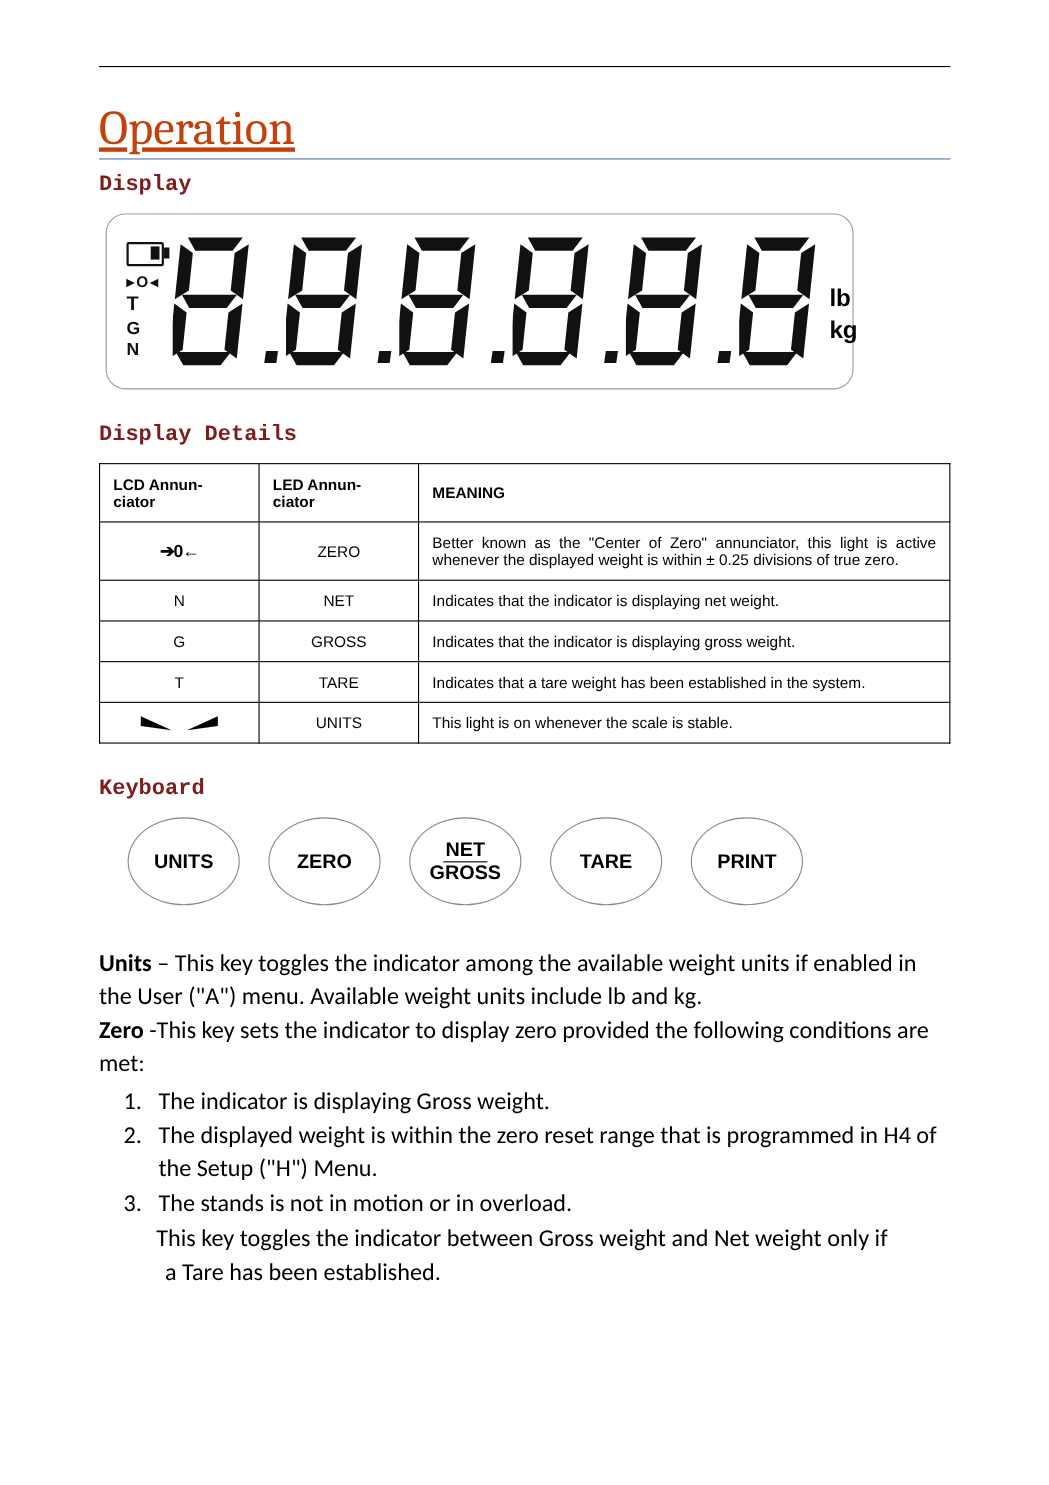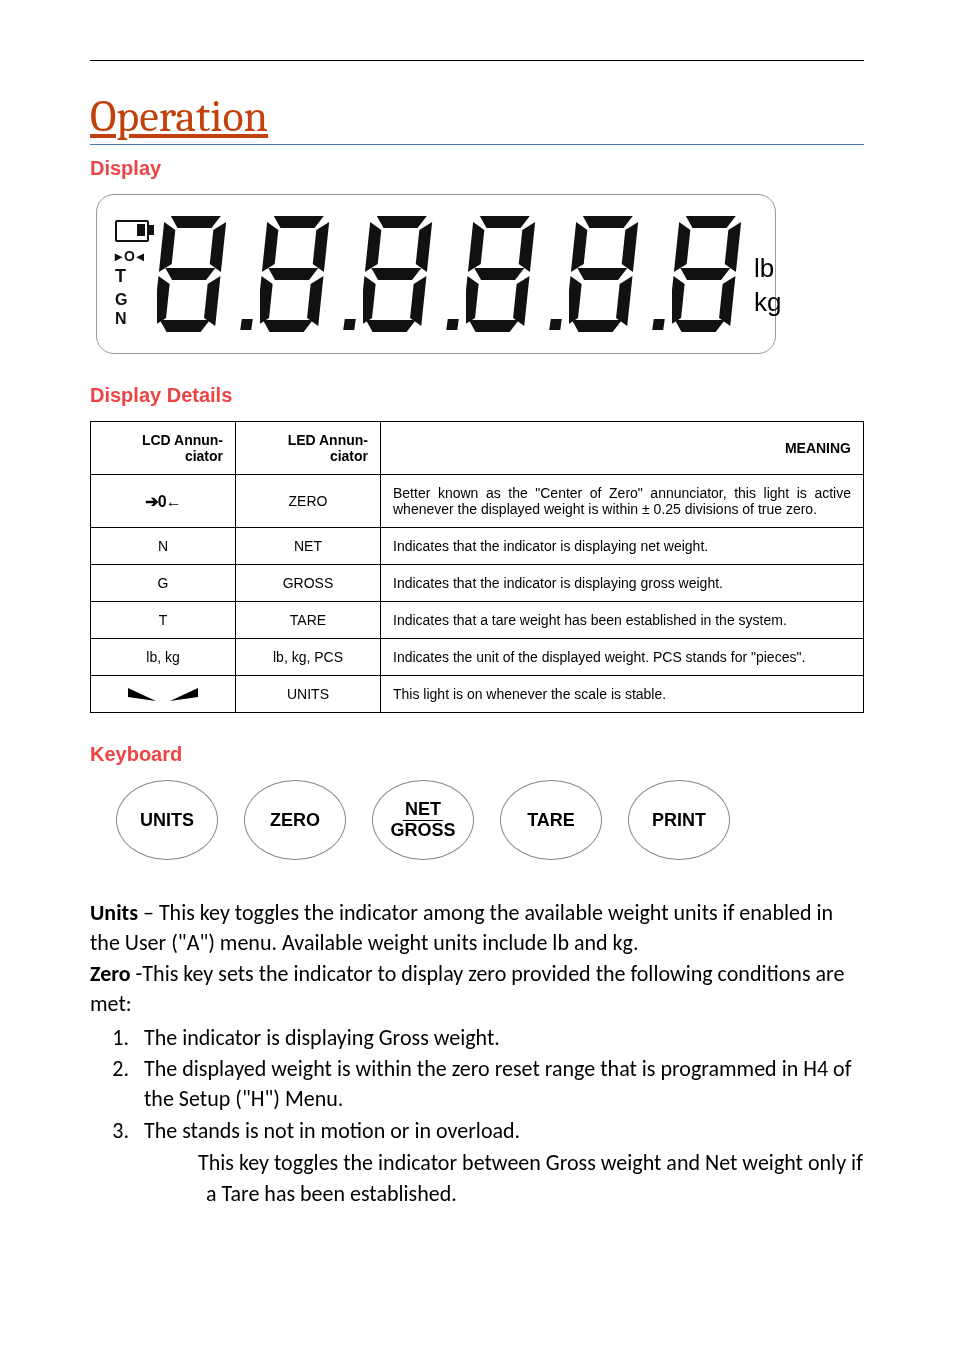--- a/index.html
+++ b/index.html
@@ -23,24 +23,24 @@
     font-weight: normal;
     font-size: 44px;
     color: #c2410c;
     text-decoration: underline;
     margin: 0 0 4px 0;
     border-bottom: 1.5px solid #4a77b0;
     padding-bottom: 2px;
     display: block;
   }
   h2.section {
-    font-family: Liberation Sans, sans-serif;
+    font-family: Liberation Mono, monospace;
     font-size: 20px;
     font-weight: bold;
-    color: #ef4444;
+    color: #7f1d1d;
     margin: 12px 0 14px 0;
   }
   .lcd-frame {
     width: 680px;
     height: 160px;
     border: 1px solid #999;
     border-radius: 18px;
     margin: 10px 0 30px 6px;
     position: relative;
     box-sizing: border-box;
@@ -106,42 +106,42 @@
     width:11px;
     height:11px;
     background:#111;
     transform:skewX(-8deg);
     margin:0 2px 4px 0;
     align-self:flex-end;
   }
   .units-col{
     width:52px;
     font-family: Arial, sans-serif;
-    font-weight:normal;
-    font-size:26px;
+    font-weight:bold;
+    font-size:22px;
     line-height:1.3;
     text-align:left;
     padding-left:4px;
     margin-top:24px;
   }
   table.details{
     border-collapse:collapse;
     width:100%;
     margin: 6px 0 30px 0;
     font-family: Arial, sans-serif;
     font-size:14px;
   }
   table.details th, table.details td{
     border:1px solid #000;
     padding:10px 12px;
     vertical-align:middle;
   }
   table.details th{
     font-weight:bold;
-    text-align:right;
+    text-align:left;
   }
   table.details td.c{ text-align:center; }
   table.details td.j{ text-align:justify; }
   .stable-ico{
     display:inline-flex;
     gap:14px;
     align-items:center;
   }
   .tri{
     width:0;height:0;
@@ -179,21 +179,21 @@
   .body-text p{ margin:0 0 2px 0; }
   ol.cond{
     margin:4px 0 0 44px;
     padding:0;
     list-style: decimal;
   }
   ol.cond li{
     padding-left:10px;
     margin-bottom:2px;
   }
-  .indent-block{ margin-left:108px; }
+  .indent-block{ margin-left:52px; }
 </style>
 </head>
 <body>
 
 <div class="page">
   <div class="top-rule"></div>
 
   <h1 class="title">Operation</h1>
 
   <h2 class="section">Display</h2>
@@ -324,25 +324,20 @@
       </tr>
       <tr>
         <td class="c">G</td>
         <td class="c">GROSS</td>
         <td>Indicates that the indicator is displaying gross weight.</td>
       </tr>
       <tr>
         <td class="c">T</td>
         <td class="c">TARE</td>
         <td>Indicates that a tare weight has been established in the system.</td>
-      </tr>
-      <tr>
-        <td class="c">lb, kg</td>
-        <td class="c">lb, kg, PCS</td>
-        <td>Indicates the unit of the displayed weight. PCS stands for "pieces".</td>
       </tr>
       <tr>
         <td class="c">
           <span class="stable-ico">
             <span class="tri l"></span>
               <span class="tri r"></span>
           </span>
         </td>
         <td class="c">UNITS</td>
         <td>This light is on whenever the scale is stable.</td>

